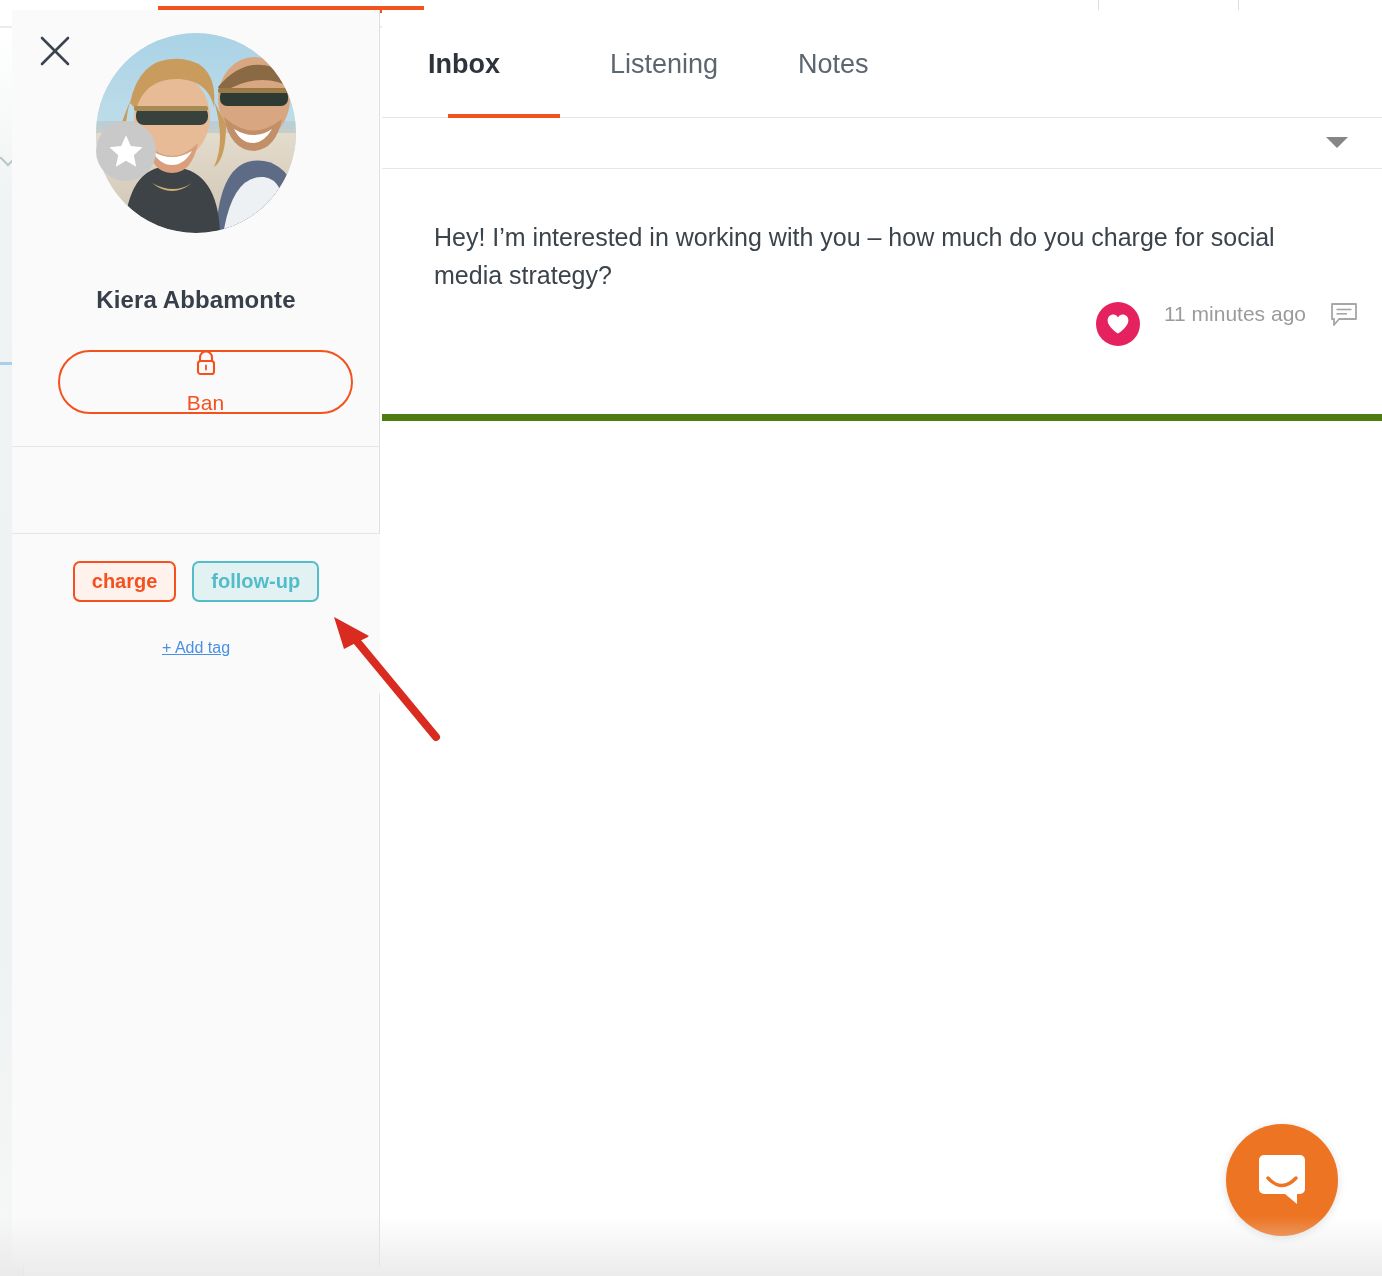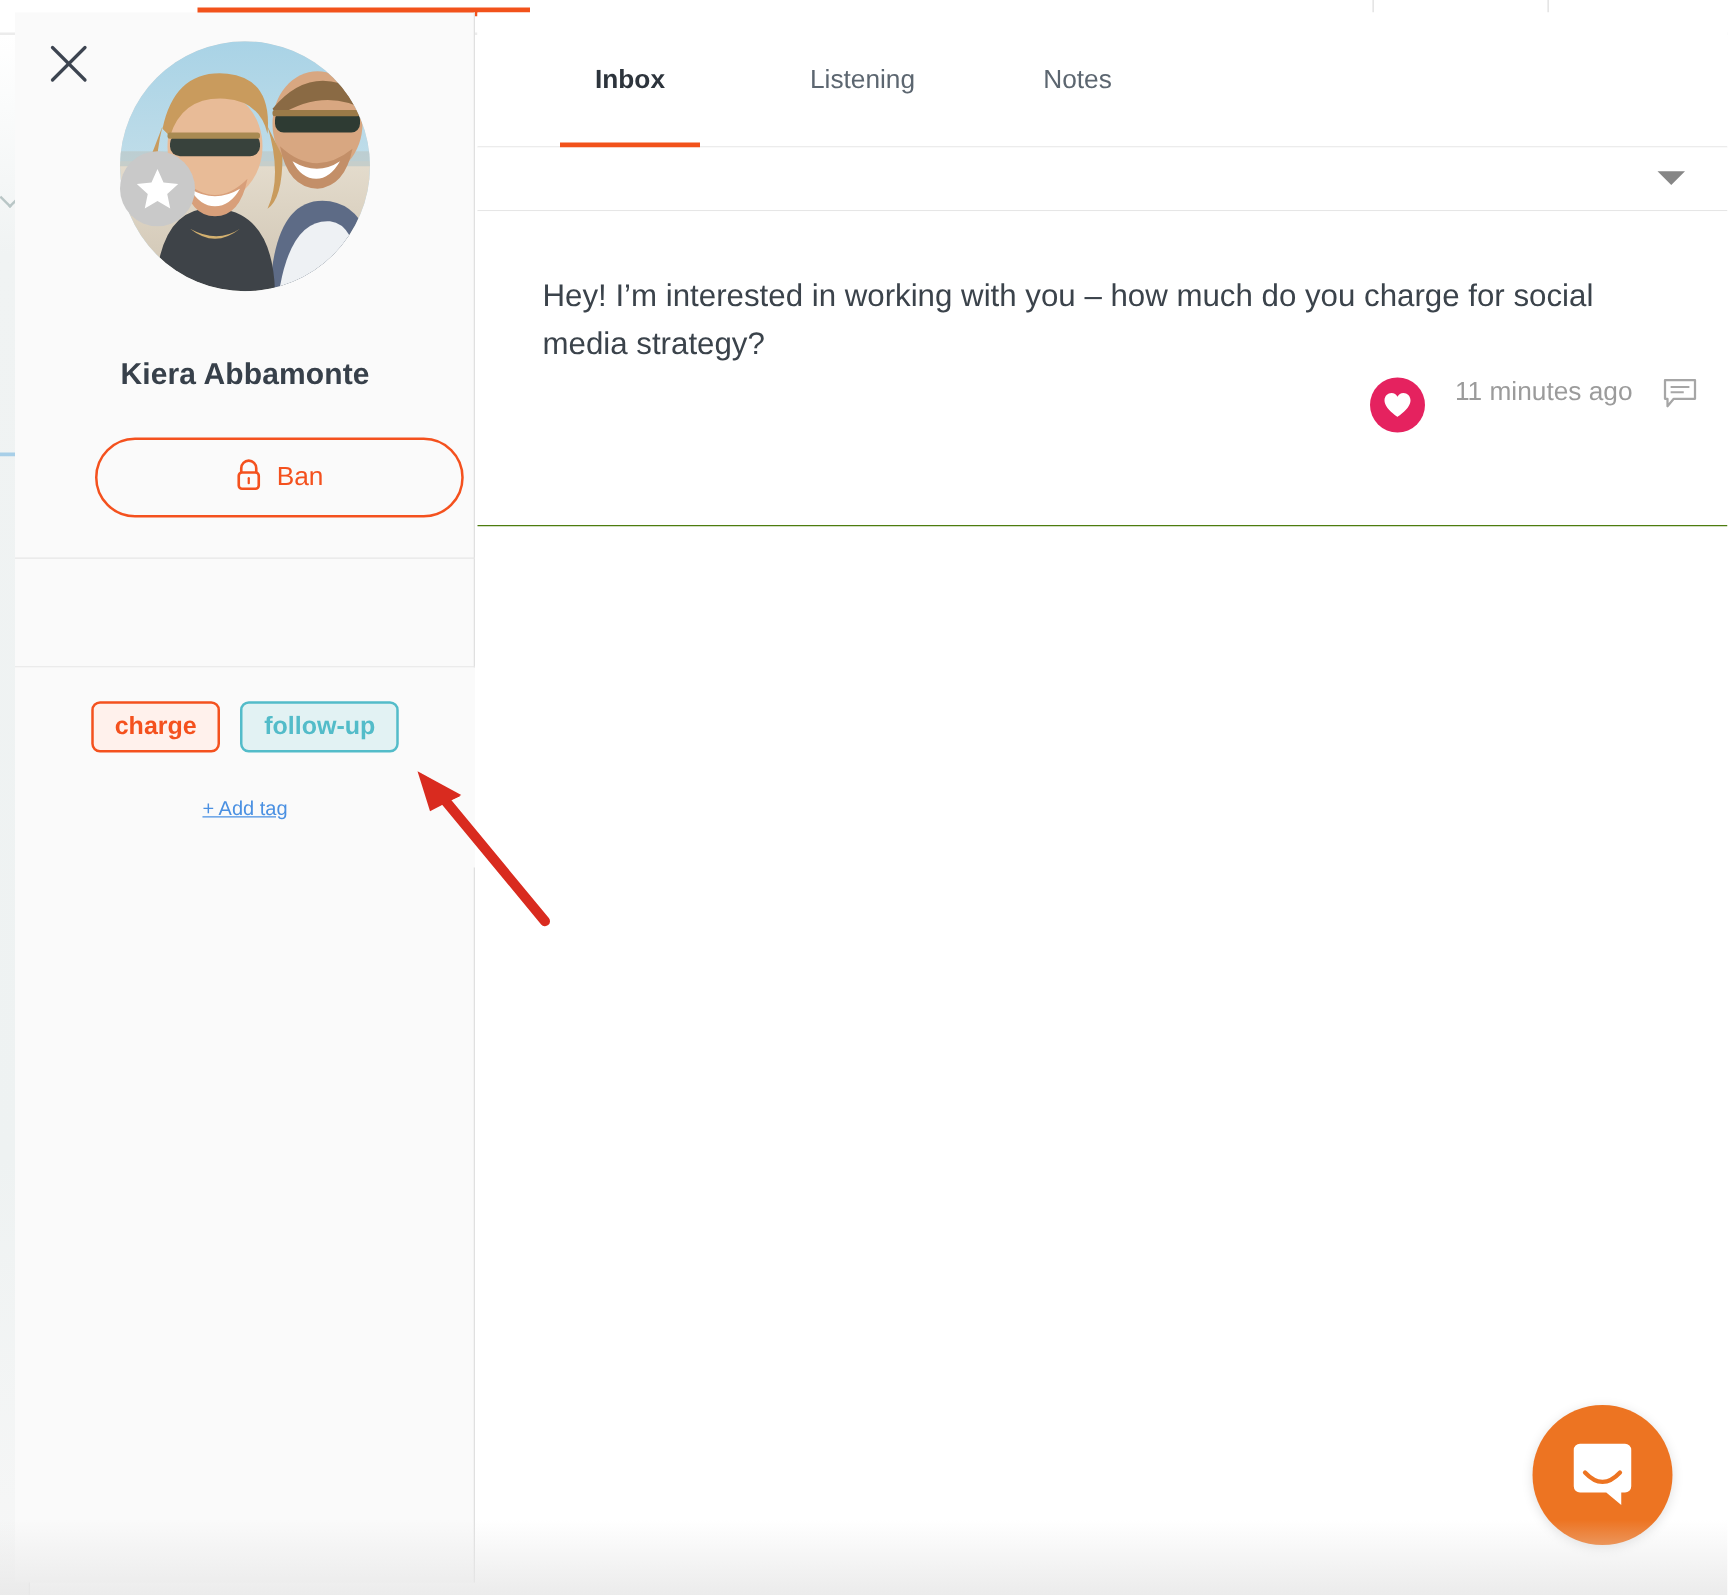--- a/index.html
+++ b/index.html
@@ -71,24 +71,25 @@
   .star-badge {
     position: absolute; left: 0px; top: 88px; width: 60px; height: 60px;
     border-radius: 50%; background: #c9c9c9;
     display: flex; align-items: center; justify-content: center;
   }
   .profile-name {
     position: absolute; left: 0; top: 276px; width: 368px; text-align: center;
     font-size: 24px; font-weight: bold; color: #37404a; letter-spacing: .1px;
   }
   .ban-btn {
-    position: absolute; left: 64px; top: 340px; width: 295px; height: 64px;
+    position: absolute; left: 46px; top: 340px; width: 295px; height: 64px;
     border: 2px solid #f4511e; border-radius: 34px; background: #fafafa;
     display: flex; align-items: center; justify-content: center; gap: 11px;
     cursor: pointer;
+    flex-direction: column;
   }
   .ban-label {
     font-size: 21px; color: #f4511e; font-weight: 500;
   }
   .drawer-sep {
     position: absolute; left: 0; width: 368px; height: 1px; background: #e6e6e6;
   }
   .activity-row {
     position: absolute; left: 0; top: 437px; width: 368px; height: 86px;
     background: #ffffff; display: flex; align-items: center; padding-left: 38px;
@@ -120,39 +121,39 @@
   .main {
     position: absolute; left: 382px; top: 10px; width: 1000px; height: 1256px;
     background: #ffffff;
   }
   .tabbar {
     position: relative; height: 108px; background: #ffffff;
     border-bottom: 1px solid #e6e6e6;
   }
   .tab {
     position: absolute; top: 0; height: 108px; display: flex; align-items: center;
-    justify-content: center; font-size: 21px; color: #5c6670; cursor: pointer;
+    font-size: 27px; color: #5c6670; cursor: pointer;
   }
   .tab.active { color: #2d343c; font-weight: bold; }
   .tab .tab-underline {
     position: absolute; left: 20px; right: 20px; bottom: 0; height: 4px;
     background: #f2521b;
   }
   .filter-row {
     position: relative; height: 51px; background: #ffffff;
     border-bottom: 1px solid #e6e6e6;
   }
   .chevron-down {
     position: absolute; right: 34px; top: 19px; width: 0; height: 0;
     border-left: 11px solid transparent; border-right: 11px solid transparent;
     border-top: 11px solid #868686; cursor: pointer;
   }
   .msg-row {
     position: relative; height: 252px; background: #ffffff;
-    border-bottom: 1px solid #4d7c0f;
+    border-bottom: 7px solid #4d7c0f;
   }
   .msg-text {
     position: absolute; left: 52px; top: 49px; width: 870px;
     font-size: 25px; line-height: 38px; color: #3b434b;
   }
   .msg-meta {
     position: absolute; right: 24px; top: 133px;
     display: flex; gap: 24px;
   }
   .heart-btn {

